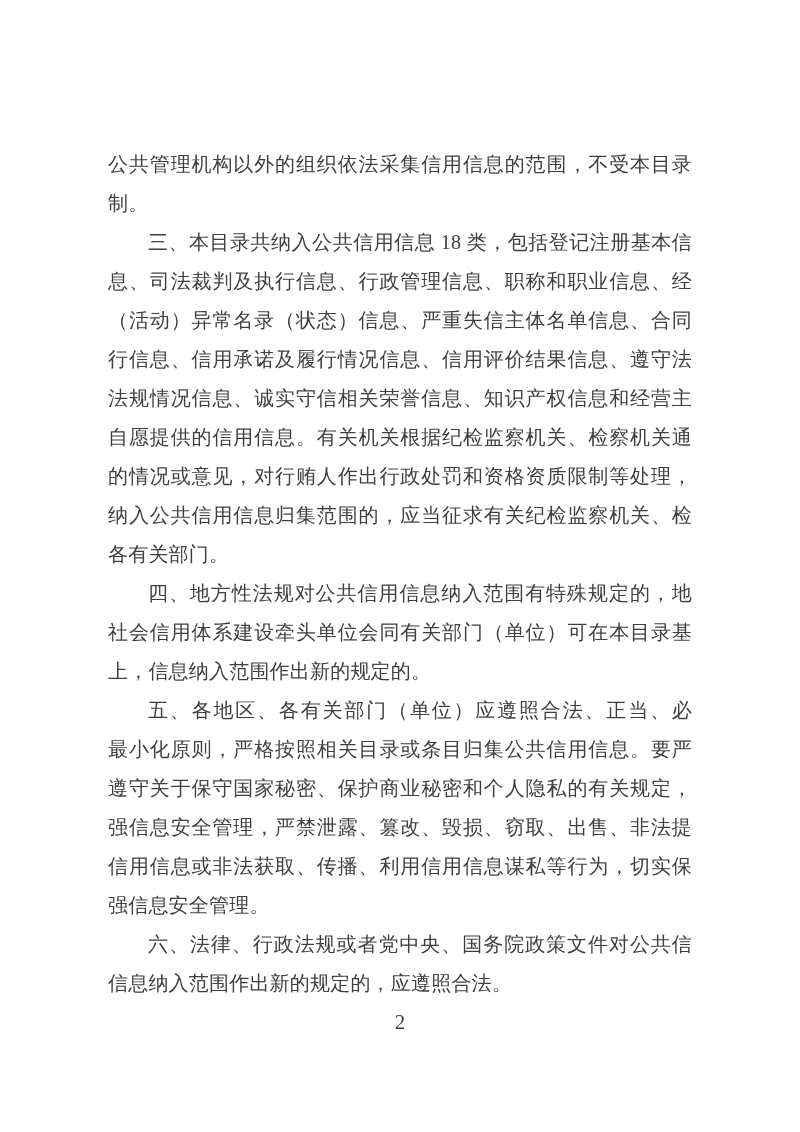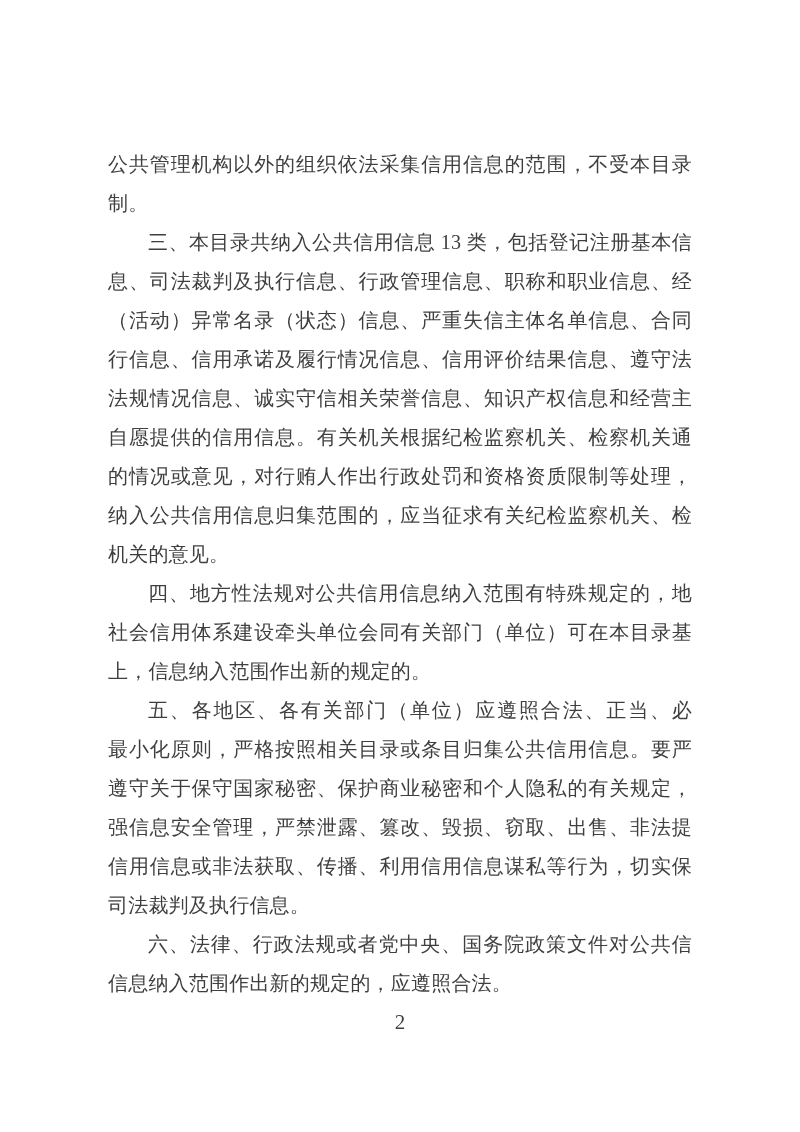--- a/index.html
+++ b/index.html
@@ -56,35 +56,35 @@
     color: #3f3f3f;
   }
 </style>
 </head>
 <body>
 
 <div class="page">
   <div class="text-block" id="text-block">
       <div class="line">公共管理机构以外的组织依法采集信用信息的范围，不受本目录限</div>
       <div class="line para-end">制。</div>
-      <div class="line para-start">三、本目录共纳入公共信用信息 13 类，包括登记注册基本信</div>
+      <div class="line para-start">三、本目录共纳入公共信用信息 18 类，包括登记注册基本信</div>
       <div class="line">息、司法裁判及执行信息、行政管理信息、职称和职业信息、经营</div>
       <div class="line">（活动）异常名录（状态）信息、严重失信主体名单信息、合同履</div>
       <div class="line">行信息、信用承诺及履行情况信息、信用评价结果信息、遵守法律</div>
       <div class="line">法规情况信息、诚实守信相关荣誉信息、知识产权信息和经营主体</div>
       <div class="line">自愿提供的信用信息。有关机关根据纪检监察机关、检察机关通报</div>
       <div class="line">的情况或意见，对行贿人作出行政处罚和资格资质限制等处理，拟</div>
       <div class="line">纳入公共信用信息归集范围的，应当征求有关纪检监察机关、检察</div>
-      <div class="line para-end">机关的意见。</div>
+      <div class="line para-end">各有关部门。</div>
       <div class="line para-start">四、地方性法规对公共信用信息纳入范围有特殊规定的，地方</div>
       <div class="line">社会信用体系建设牵头单位会同有关部门（单位）可在本目录基础</div>
       <div class="line para-end">上，信息纳入范围作出新的规定的。</div>
       <div class="line para-start">五、各地区、各有关部门（单位）应遵照合法、正当、必要、</div>
       <div class="line">最小化原则，严格按照相关目录或条目归集公共信用信息。要严格</div>
       <div class="line">遵守关于保守国家秘密、保护商业秘密和个人隐私的有关规定，加</div>
       <div class="line">强信息安全管理，严禁泄露、篡改、毁损、窃取、出售、非法提供</div>
       <div class="line">信用信息或非法获取、传播、利用信用信息谋私等行为，切实保护</div>
-      <div class="line para-end">司法裁判及执行信息。</div>
+      <div class="line para-end">强信息安全管理。</div>
       <div class="line para-start">六、法律、行政法规或者党中央、国务院政策文件对公共信用</div>
       <div class="line para-end">信息纳入范围作出新的规定的，应遵照合法。</div>
     </div>
   <div class="page-number">2</div>
 </div>
 
 </body></html>

